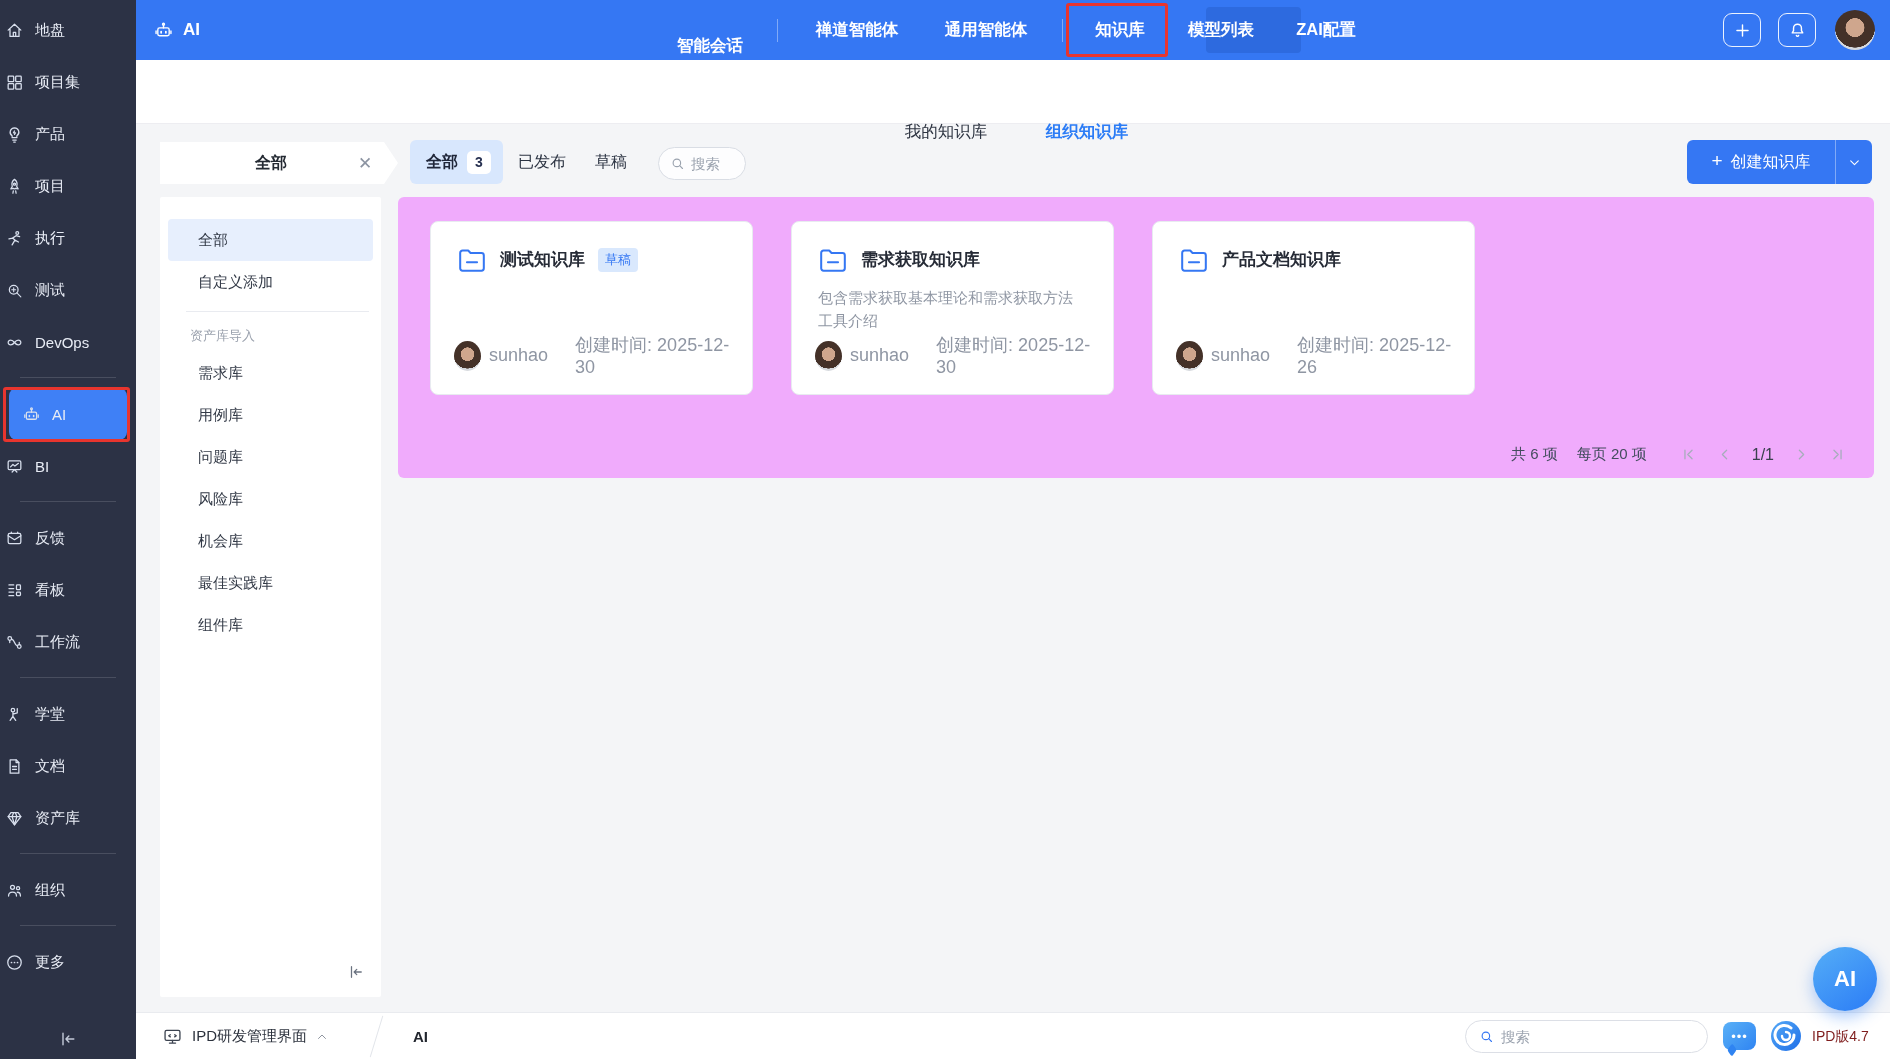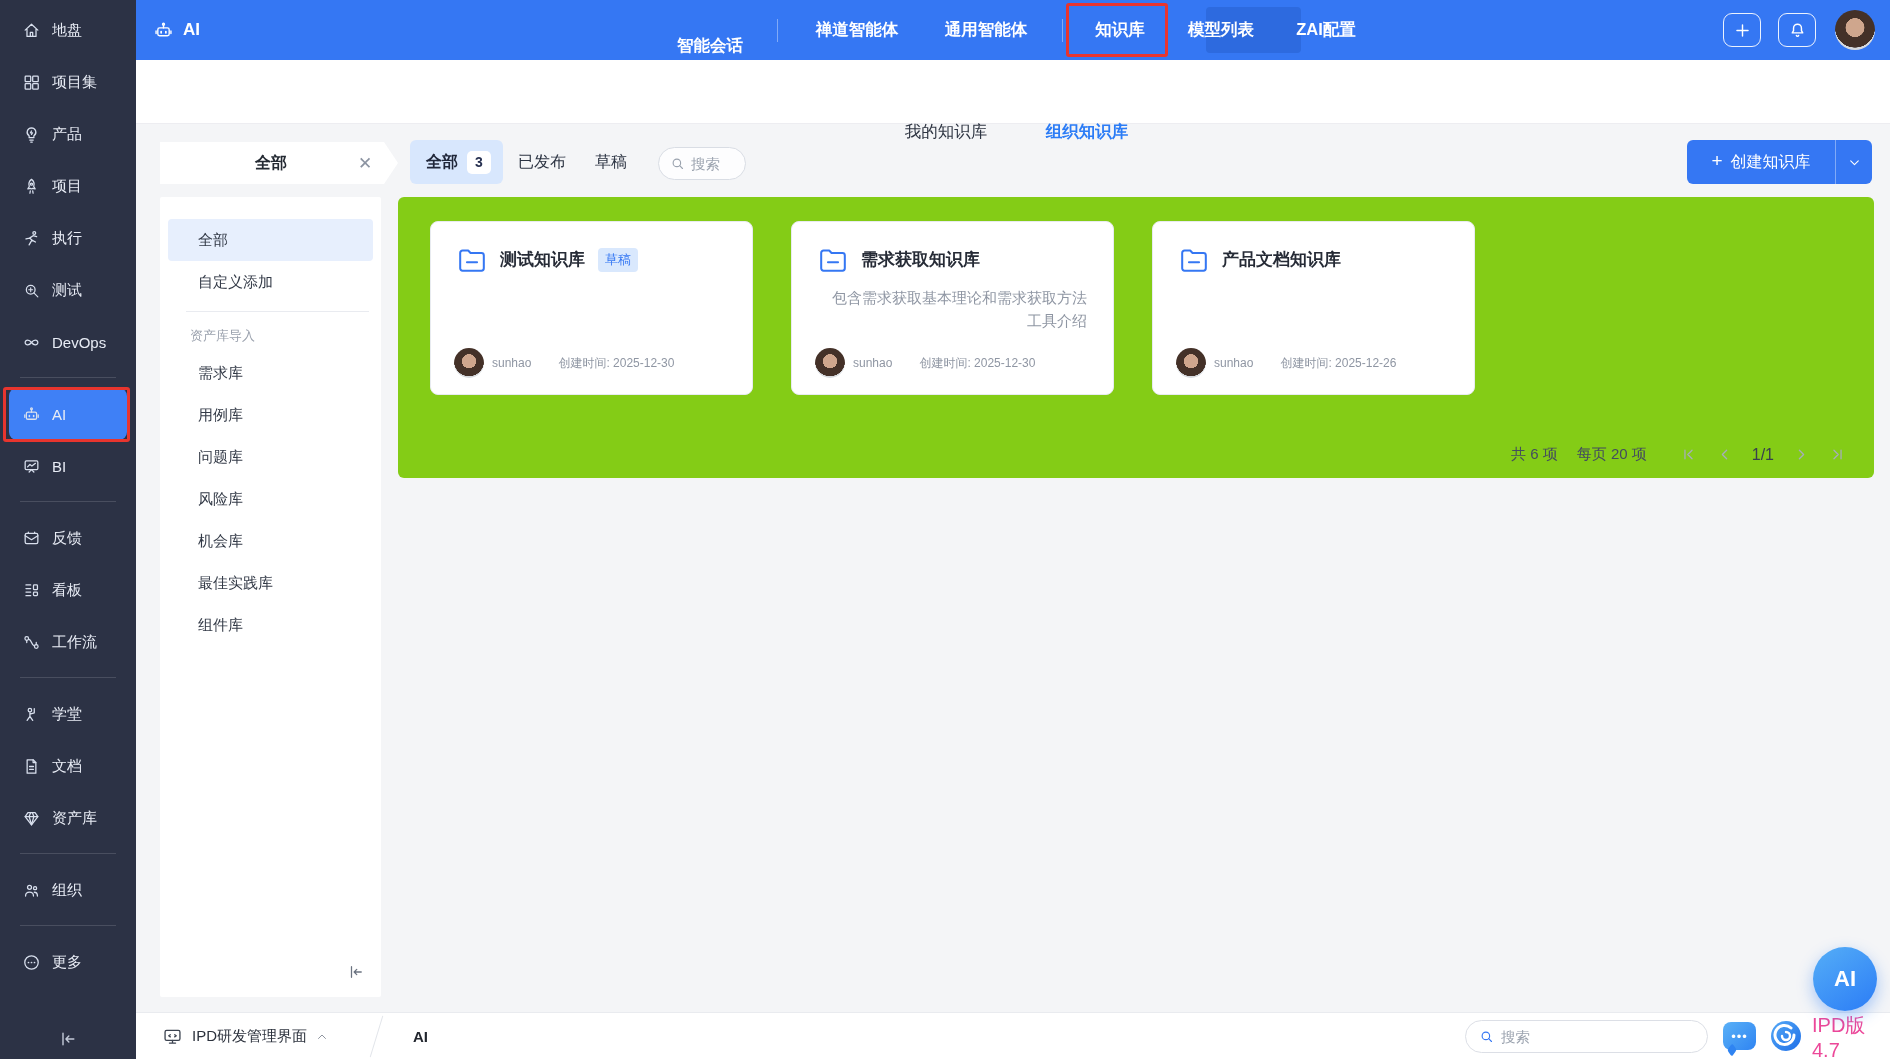--- a/index.html
+++ b/index.html
@@ -2,21 +2,21 @@
 <html><head>
 <meta charset="utf-8">
 <style>
   * { margin:0; padding:0; box-sizing:border-box; }
   html,body { width:1890px; height:1059px; overflow:hidden; }
   body { font-family:"Liberation Sans","DejaVu Sans",sans-serif; background:#f4f5f7; color:#2c3340; }
   .screen { position:relative; width:1890px; height:1059px; }
 
   
   .sidebar { position:absolute; left:0; top:0; width:136px; height:1059px; background:#2c3245; z-index:5; display:flex; flex-direction:column; padding-top:4px; }
-  .sb-item { height:52px; display:flex; align-items:center; gap:11px; padding-left:22px; color:#e8ecf5; font-size:15px; cursor:pointer; flex:none; }
+  .sb-item { height:52px; display:flex; align-items:center; gap:11px; padding-left:5px; color:#e8ecf5; font-size:15px; cursor:pointer; flex:none; }
   .sb-item svg { width:19px; height:19px; stroke:#d9e0ee; stroke-width:1.6; fill:none; stroke-linecap:round; stroke-linejoin:round; flex:none; }
   .sb-item.active { background:#3f80f6; border-radius:8px; margin:0 9px; padding-left:13px; }
   .sb-div { height:1px; background:rgba(255,255,255,0.14); margin:9px 20px 10px; flex:none; }
   .sb-collapse { position:absolute; bottom:10px; left:0; width:136px; display:flex; justify-content:center; color:#c3cad8; cursor:pointer; }
   .sb-collapse svg{ width:20px; height:20px; stroke:#c3cad8; stroke-width:1.7; fill:none; stroke-linecap:round; stroke-linejoin:round;}
 
   
   .topbar { position:absolute; left:136px; top:0; width:1754px; height:60px; background:#3577f3; z-index:4; }
   .brand { position:absolute; left:17px; top:0; height:60px; display:flex; align-items:center; gap:9px; color:#fff; font-size:17px; font-weight:700; }
   .brand svg { width:21px; height:21px; stroke:#fff; stroke-width:1.6; fill:none; stroke-linecap:round; stroke-linejoin:round; }
@@ -59,29 +59,29 @@
   .tb-search svg, .ft-search svg { width:15px; height:15px; stroke:#9aa2ae; stroke-width:1.8; fill:none; stroke-linecap:round; }
   .tb-search input, .ft-search input { border:none; outline:none; background:transparent; width:50px; font-size:14.5px; color:#333; font-family:inherit; }
   .tb-search input::placeholder, .ft-search input::placeholder { color:#9aa2ae; }
   .create-btn { position:absolute; left:1687px; top:140px; width:185px; height:44px; background:#3577f3; border-radius:6px; display:flex; align-items:center; color:#fff; cursor:pointer; }
   .create-btn .main { flex:1; display:flex; align-items:center; justify-content:center; gap:8px; font-size:16px; }
   .create-btn .plus { font-size:19px; font-weight:400; margin-top:-2px; }
   .create-btn .dd { width:37px; height:44px; border-left:1px solid rgba(255,255,255,0.38); display:flex; align-items:center; justify-content:center; }
   .create-btn .dd svg { width:13px; height:13px; stroke:#fff; stroke-width:2; fill:none; stroke-linecap:round; stroke-linejoin:round; }
 
   
-  .cards-panel { position:absolute; left:398px; top:197px; width:1476px; height:281px; background:#84cc16; border-radius:6px;text-align:right; }
+  .cards-panel { position:absolute; left:398px; top:197px; width:1476px; height:281px; background:#f0abfc; border-radius:6px; }
   .cards-row { position:absolute; left:32px; top:24px; display:flex; gap:38px; }
   .kcard { width:323px; height:174px; border:1px solid #e8ebf0; border-radius:8px; background:#fff; position:relative; padding:24px 26px 0; cursor:pointer; }
   .kcard .trow { display:flex; align-items:center; gap:13px; }
   .kcard .trow svg { width:30px; height:27px; stroke:#3577f3; stroke-width:1.8; fill:none; stroke-linecap:round; stroke-linejoin:round; flex:none; }
   .kcard .title { font-size:17px; font-weight:700; color:#262b36; white-space:nowrap; }
   .badge-draft { background:#d9e8fd; color:#3577f3; font-size:13px; border-radius:4px; padding:3px 7px; }
   .kcard .desc { margin-top:13px; font-size:15px; line-height:1.55; color:#8f96a3; height:48px; overflow:hidden; }
-  .kcard .foot { position:absolute; left:23px; right:20px; bottom:16px; display:flex; align-items:center; font-size:12px; color:#8f96a3; }
+  .kcard .foot { position:absolute; left:23px; right:20px; bottom:16px; display:flex; align-items:center; font-size:18px; color:#8f96a3; }
   .kcard .foot .av { width:30px; height:30px; margin-right:8px; }
   .kcard .foot .dt { margin-left:27px; }
 
   
   .pager { position:absolute; right:28px; bottom:14px; display:flex; align-items:center; gap:19px; font-size:15px; color:#444d5e; }
   .pg-btn { color:#a6adbb; cursor:pointer; display:flex; }
   .pg-btn svg { width:17px; height:17px; stroke:#a6adbb; stroke-width:1.8; fill:none; stroke-linecap:round; stroke-linejoin:round; }
   .pg-cur { font-size:16px; color:#39404e; }
 
   
@@ -89,21 +89,21 @@
   .ft-ws { position:absolute; left:26px; top:0; height:47px; display:flex; align-items:center; gap:9px; font-size:15px; color:#2b313c; cursor:pointer; }
   .ft-ws svg { width:21px; height:21px; stroke:#3c4350; stroke-width:1.5; fill:none; stroke-linecap:round; stroke-linejoin:round; }
   .ft-sep { position:absolute; left:240px; top:2px; width:1px; height:43px; background:#e2e5ea; transform:rotate(17deg); }
   .ft-crumb { position:absolute; left:277px; top:0; height:47px; display:flex; align-items:center; font-size:15px; font-weight:700; color:#22262e; }
   .ft-search { position:absolute; left:1329px; top:7px; width:243px; height:33px; border:1px solid #dcdfe6; border-radius:17px; background:#fff; display:flex; align-items:center; padding-left:13px; gap:7px; }
   .ft-search svg { stroke:#3577f3; }
   .ft-search input { width:160px; }
   .ft-bubble { position:absolute; left:1587px; top:9px; width:33px; height:28px; border-radius:8px; background:linear-gradient(135deg,#5ab1f7,#2f84f2); color:#fff; display:flex; align-items:center; justify-content:center; font-size:13px; letter-spacing:1px; cursor:pointer; }
   .ft-bubble::after { content:""; position:absolute; left:5px; bottom:-4px; width:8px; height:8px; background:#2f84f2; transform:rotate(55deg) skew(18deg); border-radius:2px; }
   .ft-logo { position:absolute; left:1634px; top:7px; width:32px; height:32px; cursor:pointer; }
-  .ft-ver { position:absolute; left:1676px; top:0; height:47px; display:flex; align-items:center; font-size:20px; color:#ec4899; }
+  .ft-ver { position:absolute; left:1676px; top:0; height:47px; display:flex; align-items:center; font-size:14px; color:#7f1d1d; }
 
   
   .fab-ai { position:absolute; left:1813px; top:947px; width:64px; height:64px; border-radius:50%; background:linear-gradient(145deg,#55aef7,#2b7cf6); box-shadow:0 6px 16px rgba(45,125,245,0.4); display:flex; align-items:center; justify-content:center; color:#fff; font-size:22px; font-weight:700; cursor:pointer; z-index:8; }
 </style>
 </head>
 <body>
 
 <div class="screen">
 
   <nav class="sidebar">

